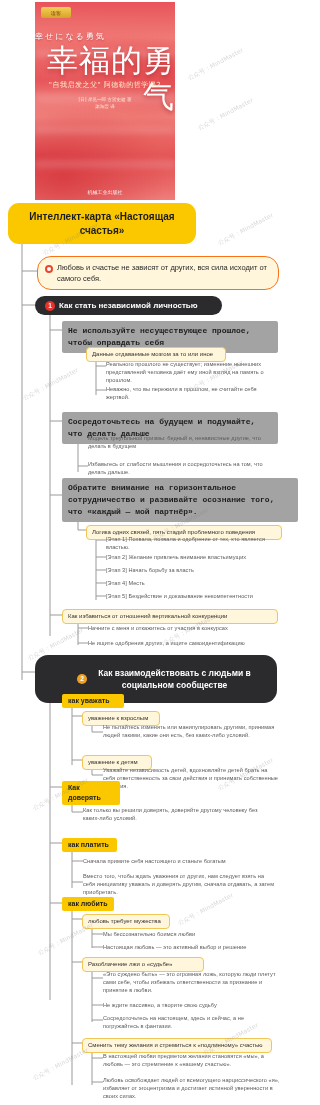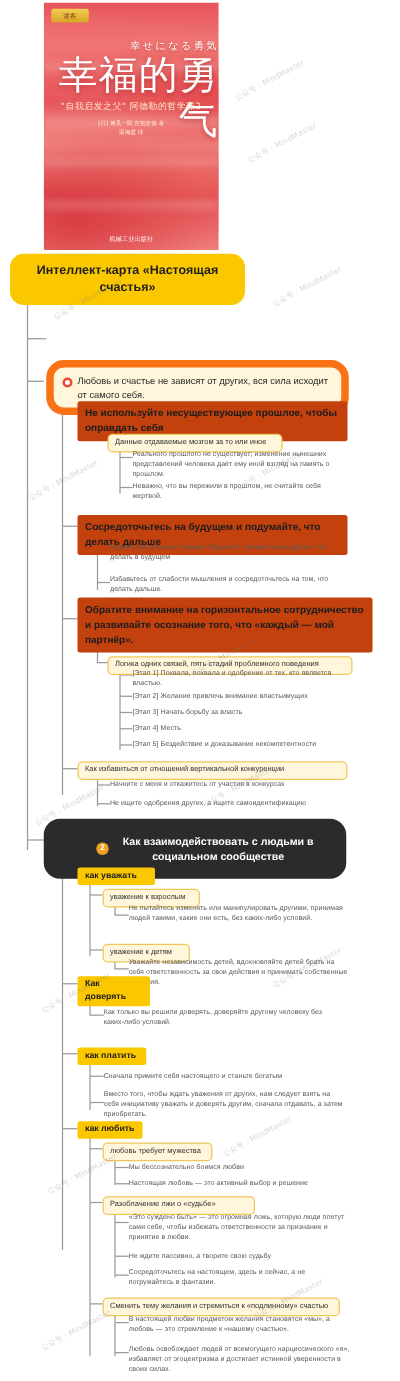--- a/index.html
+++ b/index.html
@@ -47,21 +47,21 @@
     position: absolute; left: 6px; top: 5px;
     width: 30px; height: 11px;
     border-radius: 2px;
     background: linear-gradient(180deg,#f3cf55,#d8a326);
     display: flex; align-items: center; justify-content: center;
     font-size: 5px; color: #7a3b10; letter-spacing: .3px;
     font-family: "DejaVu Sans", sans-serif;
   }
   #cover-jp {
     position: absolute; left: 0; right: 0; top: 29px;
-    text-align: right;
+    text-align: left;
     font-size: 8px; color: #ffffff; letter-spacing: 2px;
     font-family: "DejaVu Sans", sans-serif;
     text-shadow: 0 1px 2px rgba(150,20,25,.5);
   }
   #cover-title {
     position: absolute; left: 0; right: 0; top: 40px;
     text-align: right;
     font-size: 31px; line-height: 36px; color: #ffffff;
     font-family: "DejaVu Sans", sans-serif;
     letter-spacing: 1px;
@@ -117,24 +117,24 @@
     border-radius: 11px;
     display: flex; align-items: center; justify-content: center;
     text-align: center;
     font-size: 10px; font-weight: bold; color: #1d1d1f;
     line-height: 14px; padding: 0 8px;
   }
 
   .callout {
     left: 37px; top: 256px; width: 242px; min-height: 30px;
     background: #FFF6DC;
-    border: 6px solid #f97316;
+    border: 1px solid #f97316;
     border-radius: 14px;
     padding: 5px 8px 5px 19px;
-    font-size: 7.5px; line-height: 11px; color: #2a2a2a; margin-top: 32px;
+    font-size: 7.5px; line-height: 11px; color: #2a2a2a;
   }
   .callout .dot {
     position: absolute; left: 7px; top: 8px;
     width: 8px; height: 8px; border-radius: 50%;
     background: #fff; border: 2.2px solid #E8472F;
   }
 
   .section {
     background: #2B2B2E;
     border-radius: 13px;
@@ -157,25 +157,26 @@
   }
   #section-2 {
     left: 35px; top: 655px; width: 242px; height: 48px;
     font-size: 8.5px; text-align: center;
     justify-content: flex-start; line-height: 12px; padding-left: 42px;
   }
   #section-2 .badge { margin-right: 5px; }
   #section-2 .t { flex: 1; text-align: center; padding-right: 10px; }
 
   .topic {
-    background: #c2410c;
+    background: #a3a3a3;
     color: #1d1d1f;
     font-size: 8px; font-weight: bold;
     padding: 4px 6px;
     line-height: 12px;
+    font-family: Liberation Mono, monospace;
   }
 
   .chip {
     background: #FFF6DC;
     border: 1px solid #F0C657;
     border-radius: 4px;
     padding: 2px 5px;
     font-size: 6px; color: #333;
     line-height: 9px;
   }
@@ -288,20 +289,24 @@
     </g>
   </svg>
 
   <div class="node root">Интеллект-карта «Настоящая счастья»</div>
 
   <div class="node callout">
     <span class="dot"></span>
     <span>Любовь и счастье не зависят от других, вся сила исходит от самого себя.</span>
   </div>
 
+  <div class="node section" id="section-1">
+    <span class="badge badge-1">1</span>
+    <span>Как стать независимой личностью</span>
+  </div>
 
   <div class="node topic" style="left:62px; top:321px; width:216px; border-radius:2px;">Не используйте несуществующее прошлое, чтобы оправдать себя</div>
   <div class="node chip" style="left:86px; top:347px; width:140px;">Данные отдаваемые мозгом за то или иное</div>
   <div class="node leaf" style="left:106px; top:360px; width:168px;">Реального прошлого не существует; изменение нынешних представлений человека даёт ему иной взгляд на память о прошлом.</div>
   <div class="node leaf" style="left:106px; top:385px; width:168px;">Неважно, что вы пережили в прошлом, не считайте себя жертвой.</div>
 
   <div class="node topic" style="left:62px; top:412px; width:216px; border-radius:2px;">Сосредоточьтесь на будущем и подумайте, что делать дальше</div>
   <div class="node leaf" style="left:88px; top:434px; width:185px;">Модель треугольной призмы: бедный я, ненавистные другие, что делать в будущем</div>
   <div class="node leaf" style="left:88px; top:460px; width:185px;">Избавьтесь от слабости мышления и сосредоточьтесь на том, что делать дальше.</div>
 

